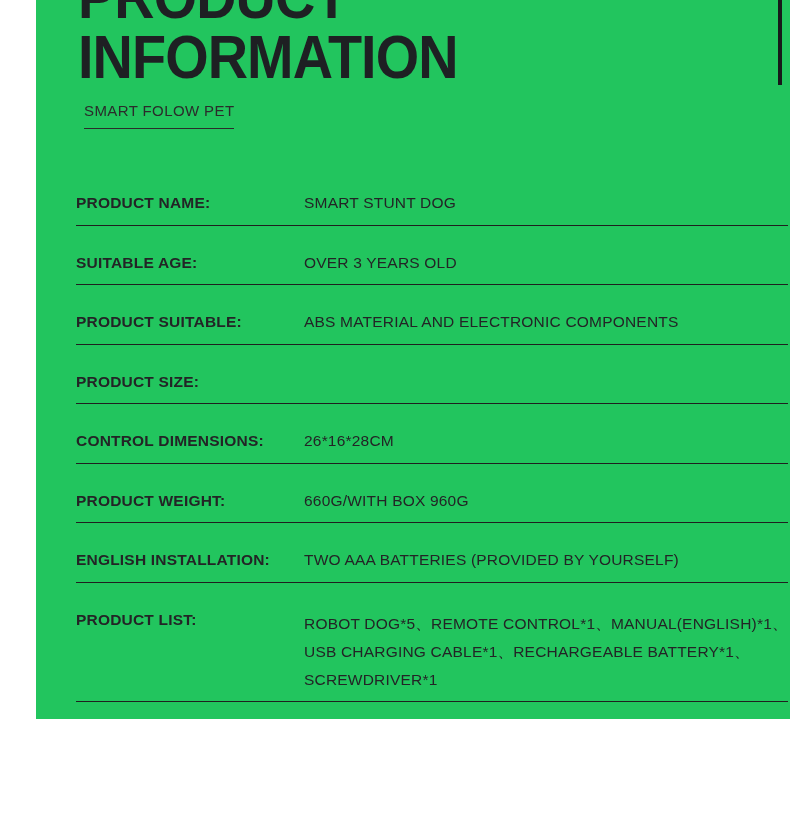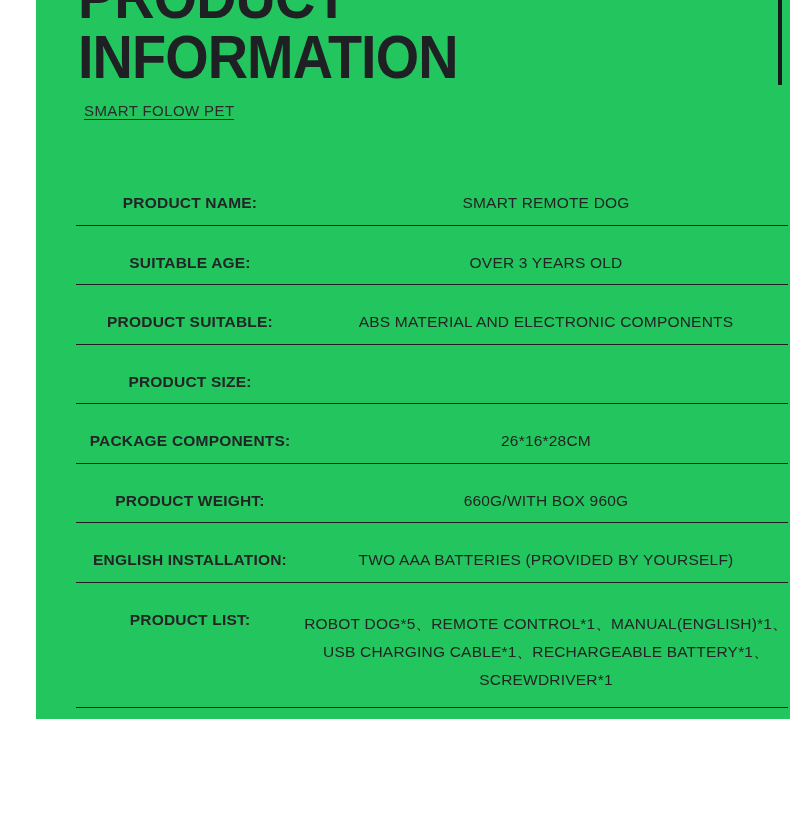--- a/index.html
+++ b/index.html
@@ -41,42 +41,41 @@
   }
   .accent-bar.top { left: 742px; top: 0; height: 85px; }
   .accent-bar.bottom { left: 742px; top: 777px; height: 41px; background: var(--bottom-bar); }
   .subtitle {
     position: absolute;
     left: 48px;
     top: 102px;
     font-size: 15px;
     letter-spacing: 0.4px;
     color: #2b2b2b;
-    padding-bottom: 0;
+    padding-bottom: 9px;
     border-bottom: 1.5px solid #2b2b2b;
     display: inline-block;
   }
   .spec-table {
     position: absolute;
     left: 40px;
     top: 186px;
     width: 712px;
-    text-align: center;
   }
   .spec-row {
     display: flex;
     align-items: flex-start;
     padding: 27px 0 11.5px 0;
     border-bottom: 1.5px solid var(--rule);
     font-size: 15.5px;
     line-height: 20px;
     color: var(--text);
   }
   .spec-row.first { padding-top: 7px; }
-  .spec-row.list-row { padding-bottom: 13px; }
+  .spec-row.list-row { padding-bottom: 7px; }
   .spec-label {
     width: 228px;
     flex: 0 0 228px;
     font-weight: 700;
     letter-spacing: 0.2px;
   }
   .spec-value {
     flex: 1 1 auto;
     letter-spacing: 0.2px;
   }
@@ -106,39 +105,39 @@
   <h1 class="header-title"><span>PRODUCT</span><br><span>INFORMATION</span></h1>
 
   <div class="accent-bar top"></div>
 
   <div class="subtitle">SMART FOLOW PET</div>
 
   <div class="spec-table">
 
     <div class="spec-row first">
       <div class="spec-label">PRODUCT NAME:</div>
-      <div class="spec-value">SMART REMOTE DOG</div>
+      <div class="spec-value">SMART STUNT DOG</div>
     </div>
 
     <div class="spec-row">
       <div class="spec-label">SUITABLE AGE:</div>
       <div class="spec-value">OVER 3 YEARS OLD</div>
     </div>
 
     <div class="spec-row">
       <div class="spec-label">PRODUCT SUITABLE:</div>
       <div class="spec-value">ABS MATERIAL AND ELECTRONIC COMPONENTS</div>
     </div>
 
     <div class="spec-row">
       <div class="spec-label">PRODUCT SIZE:</div>
     </div>
 
     <div class="spec-row">
-      <div class="spec-label">PACKAGE COMPONENTS:</div>
+      <div class="spec-label">CONTROL DIMENSIONS:</div>
       <div class="spec-value">26*16*28CM</div>
     </div>
 
     <div class="spec-row">
       <div class="spec-label">PRODUCT WEIGHT:</div>
       <div class="spec-value">660G/WITH BOX 960G</div>
     </div>
 
     <div class="spec-row">
       <div class="spec-label">ENGLISH INSTALLATION:</div>

